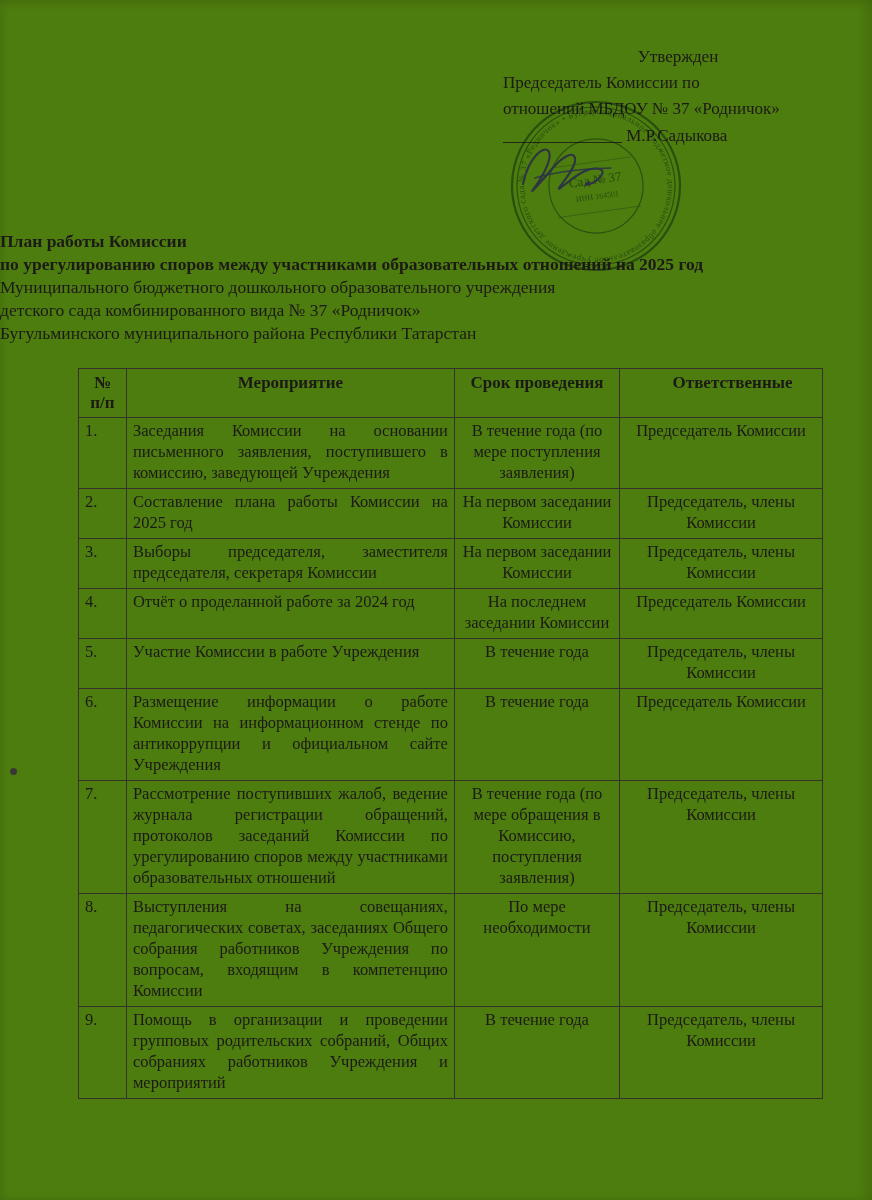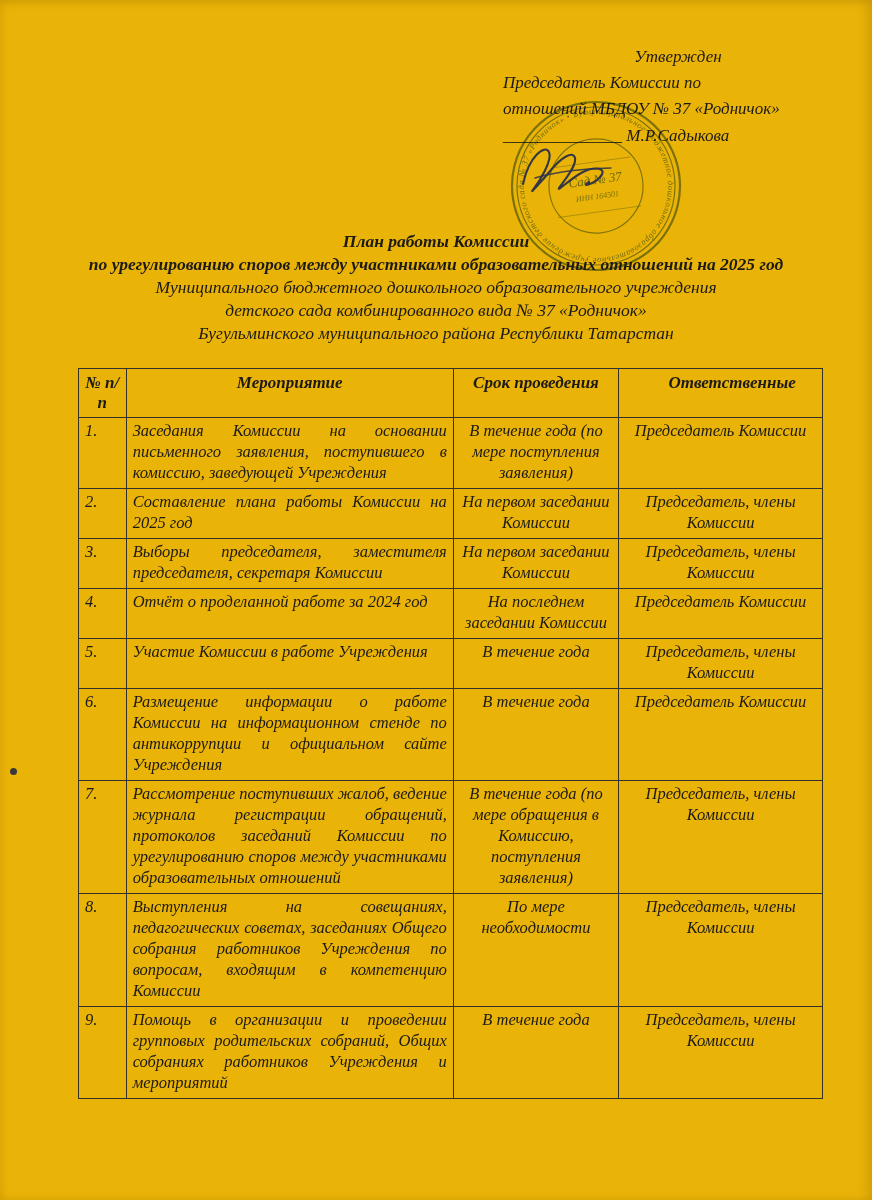--- a/index.html
+++ b/index.html
@@ -4,24 +4,23 @@
 <style>
   html,body{margin:0;padding:0;}
   body{
     width:872px;height:1200px;
     background:#d9d7d1;
     font-family:"Liberation Serif","DejaVu Serif",serif;
     color:#1c1a17;
   }
   .page{
     position:relative;width:872px;height:1200px;
-    background:#eab308;
+    background:#4d7c0f;
     overflow:hidden;
     box-shadow:inset -7px 0 10px rgba(0,0,0,.08), inset 0 5px 8px rgba(0,0,0,.05), inset 4px 0 6px rgba(0,0,0,.04);
-    font-style:italic;
   }
   
   .approval{
     position:absolute;left:503px;top:44px;width:350px;
     font-size:17px;line-height:26px;
   }
   .approval .centered{text-align:center;}
   .approval .sig-line{margin-top:1px;}
   
   .stamp{
@@ -31,21 +30,21 @@
     mix-blend-mode:multiply;
   }
   
   .signature{
     position:absolute;left:515px;top:138px;width:110px;height:62px;
     pointer-events:none;
   }
   
   .title-block{
     position:absolute;top:230px;left:0;width:872px;
-    text-align:center;font-size:17.5px;line-height:23px;
+    font-size:17.5px;line-height:23px;
   }
   .title-block .bold{font-weight:bold;}
   
   table.plan{
     position:absolute;top:368px;left:78px;width:745px;
     border-collapse:collapse;
     font-size:16.5px;line-height:21px;border-radius:24px;
   }
   table.plan th, table.plan td{
     border:1px solid #35322c;

